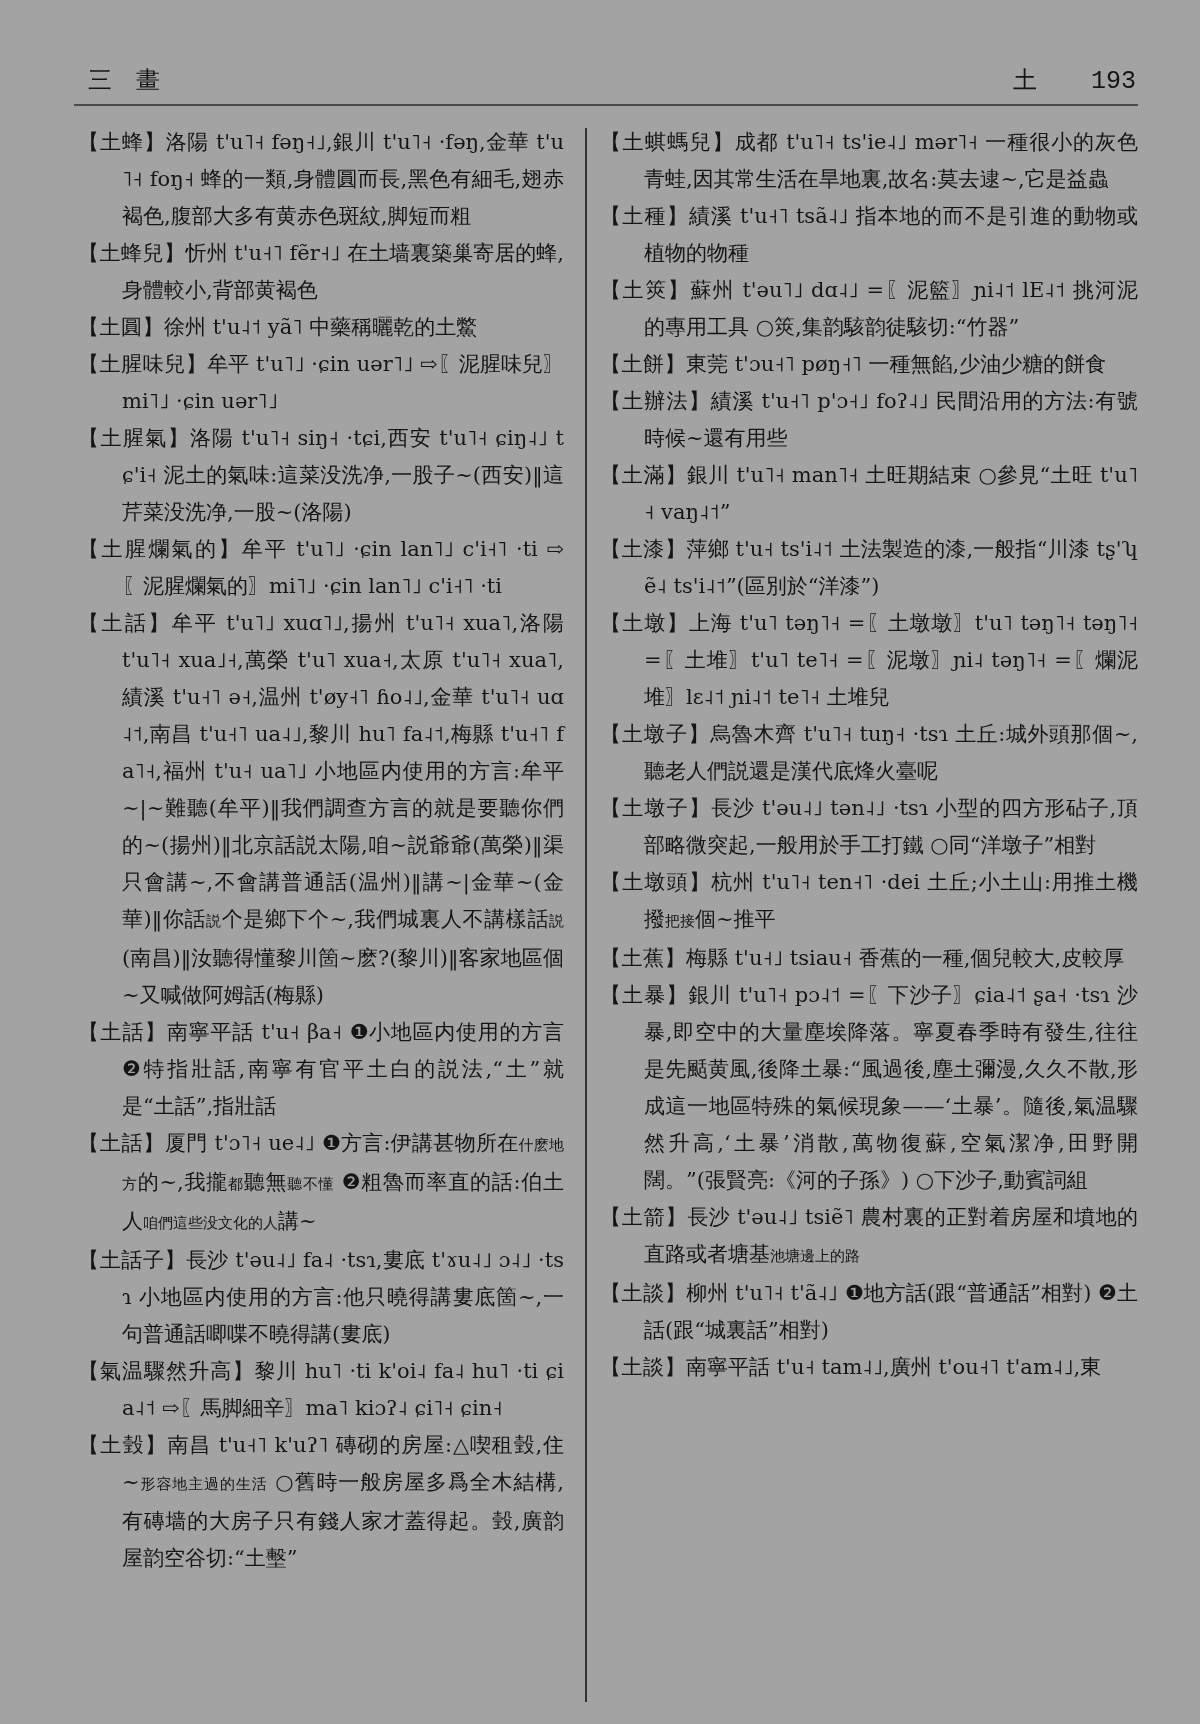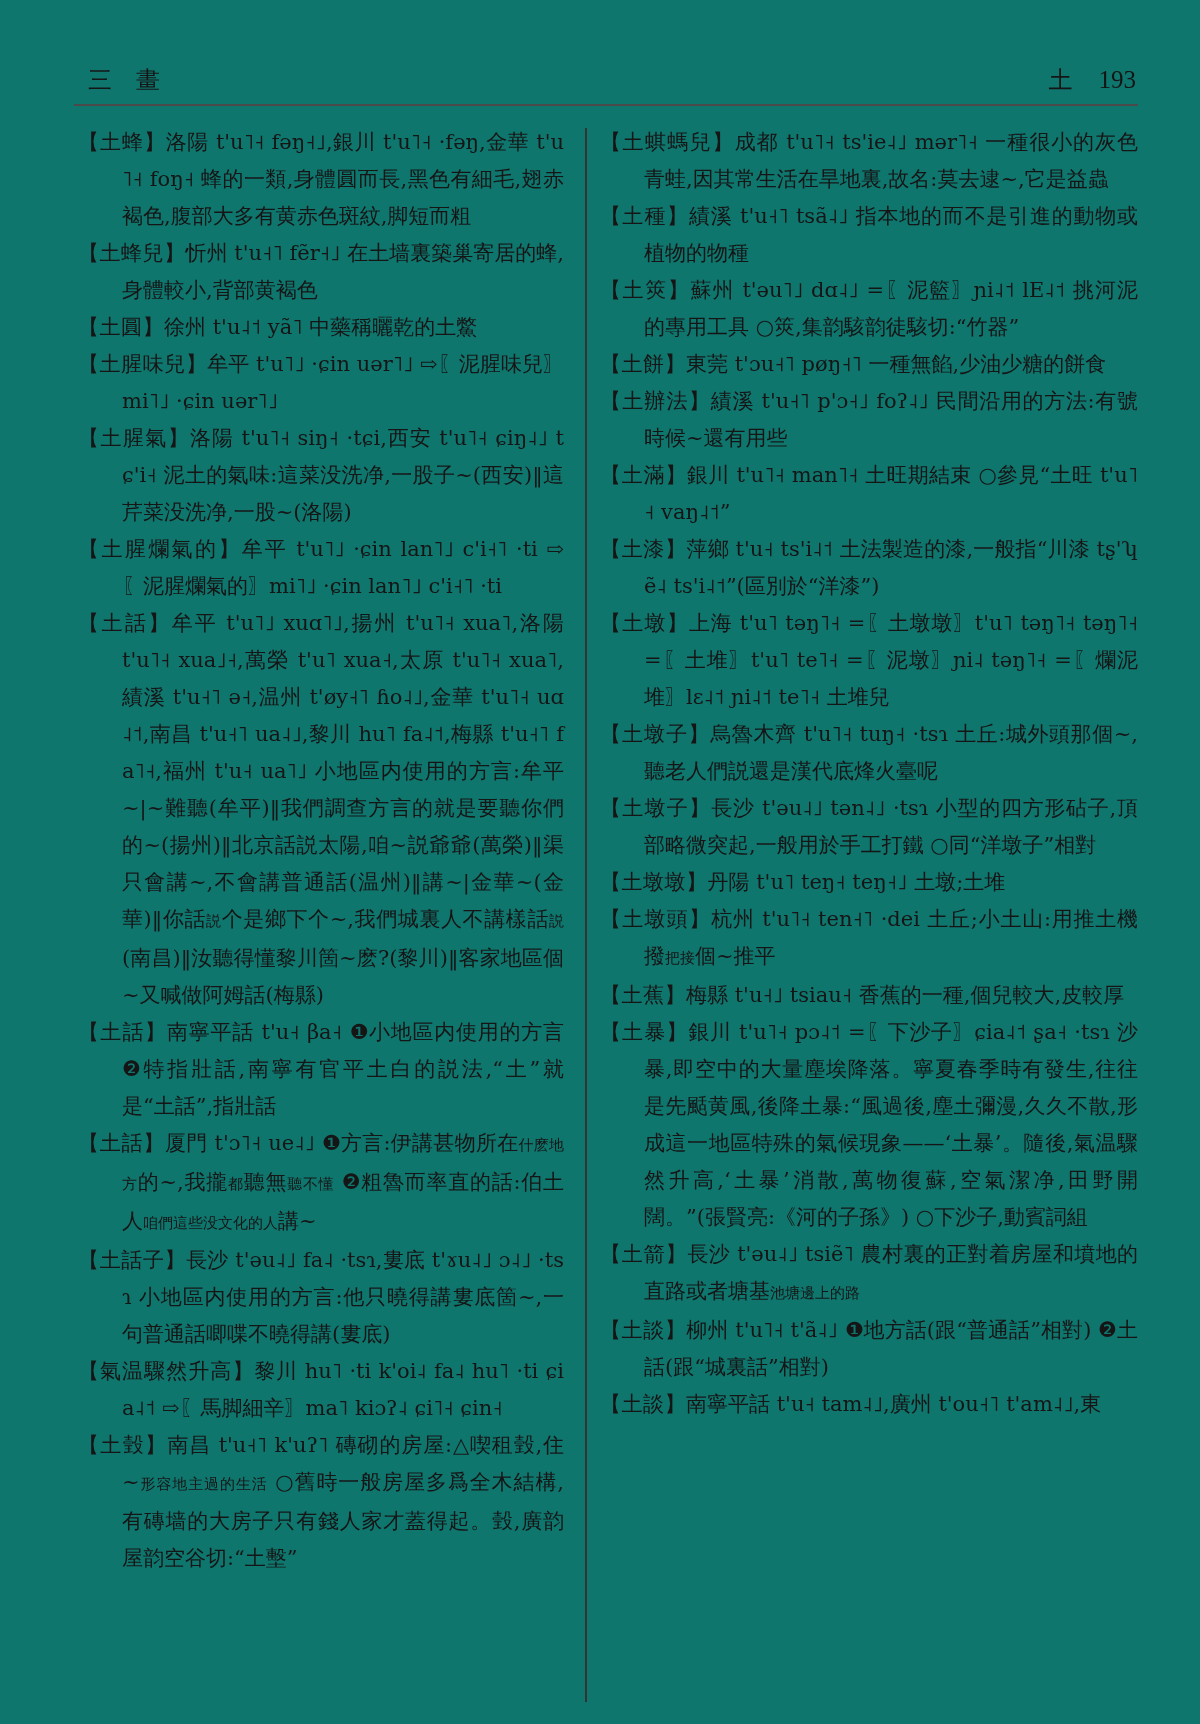--- a/index.html
+++ b/index.html
@@ -1,27 +1,27 @@
 <!DOCTYPE html>
 <html><head>
 <meta charset="utf-8">
 <style>
   html,body { margin:0; padding:0; background:#e9e9e9; }
   .page {
     position:relative; width:1200px; height:1724px; margin:0 auto;
-    background:#0f766e; color:#151515; overflow:hidden;
+    background:#a3a3a3; color:#151515; overflow:hidden;
     font-family:"DejaVu Serif","DejaVu Sans",serif;
   }
   .header {
     position:absolute; top:64px; left:88px; right:64px;
     display:flex; justify-content:space-between; align-items:baseline;
     font-size:24px;
   }
   .running-head { display:flex; gap:26px; align-items:baseline; }
-  .page-number { font-size:25px; font-family:Liberation Serif, serif; }
+  .page-number { font-size:25px; font-family:Liberation Mono, monospace;margin-left:28px; }
   .rule {
     position:absolute; top:104px; left:74px; width:1064px; height:2px;
     background:#4a4a4a;
   }
   .vrule {
     position:absolute; top:128px; left:585px; width:2px; height:1574px;
     background:#333333;
   }
   .col { position:absolute; top:124px; }
   #col-left  { left:78px;  width:486px; }
@@ -65,21 +65,20 @@
       <p class="entry"><span class="hw">【土蜞螞兒】</span>成都 t'u˥˧ ts'ie˨˩ mər˥˧ 一種很小的灰色青蛙,因其常生活在旱地裏,故名:莫去逮~,它是益蟲</p>
       <p class="entry"><span class="hw">【土種】</span>績溪 t'u˧˥ tsã˨˩ 指本地的而不是引進的動物或植物的物種</p>
       <p class="entry"><span class="hw">【土筴】</span>蘇州 t'əu˥˩ dɑ˨˩ =〖泥籃〗ɲi˨˦ lE˨˦ 挑河泥的專用工具 ○筴,集韵駭韵徒駭切:“竹器”</p>
       <p class="entry"><span class="hw">【土餅】</span>東莞 t'ɔu˧˥ pøŋ˧˥ 一種無餡,少油少糖的餅食</p>
       <p class="entry"><span class="hw">【土辦法】</span>績溪 t'u˧˥ p'ɔ˧˩ foʔ˨˩ 民間沿用的方法:有號時候~還有用些</p>
       <p class="entry"><span class="hw">【土滿】</span>銀川 t'u˥˧ man˥˧ 土旺期結束 ○參見“土旺 t'u˥˧ vaŋ˨˦”</p>
       <p class="entry"><span class="hw">【土漆】</span>萍鄉 t'u˧ ts'i˨˦ 土法製造的漆,一般指“川漆 tʂ'ʮẽ˨ ts'i˨˦”(區別於“洋漆”)</p>
       <p class="entry"><span class="hw">【土墩】</span>上海 t'u˥ təŋ˥˧ =〖土墩墩〗t'u˥ təŋ˥˧ təŋ˥˧ =〖土堆〗t'u˥ te˥˧ =〖泥墩〗ɲi˨ təŋ˥˧ =〖爛泥堆〗lɛ˨˦ ɲi˨˦ te˥˧ 土堆兒</p>
       <p class="entry"><span class="hw">【土墩子】</span>烏魯木齊 t'u˥˧ tuŋ˧ ·tsɿ 土丘:城外頭那個~,聽老人們説還是漢代底烽火臺呢</p>
       <p class="entry"><span class="hw">【土墩子】</span>長沙 t'əu˨˩ tən˨˩ ·tsɿ 小型的四方形砧子,頂部略微突起,一般用於手工打鐵 ○同“洋墩子”相對</p>
-      <p class="entry"><span class="hw">【土墩墩】</span>丹陽 t'u˥ teŋ˧ teŋ˧˩ 土墩;土堆</p>
       <p class="entry"><span class="hw">【土墩頭】</span>杭州 t'u˥˧ ten˧˥ ·dei 土丘;小土山:用推土機撥<span class="sm">把接</span>個~推平</p>
       <p class="entry"><span class="hw">【土蕉】</span>梅縣 t'u˧˩ tsiau˧ 香蕉的一種,個兒較大,皮較厚</p>
       <p class="entry"><span class="hw">【土暴】</span>銀川 t'u˥˧ pɔ˨˦ =〖下沙子〗ɕia˨˦ ʂa˧ ·tsɿ 沙暴,即空中的大量塵埃降落。寧夏春季時有發生,往往是先颳黄風,後降土暴:“風過後,塵土彌漫,久久不散,形成這一地區特殊的氣候現象——‘土暴’。隨後,氣温驟然升高,‘土暴’消散,萬物復蘇,空氣潔净,田野開闊。”(張賢亮:《河的子孫》) ○下沙子,動賓詞組</p>
       <p class="entry"><span class="hw">【土箭】</span>長沙 t'əu˨˩ tsiẽ˥ 農村裏的正對着房屋和墳地的直路或者塘基<span class="sm">池塘邊上的路</span></p>
       <p class="entry"><span class="hw">【土談】</span>柳州 t'u˥˧ t'ã˨˩ ❶地方話(跟“普通話”相對) ❷土話(跟“城裏話”相對)</p>
       <p class="entry"><span class="hw">【土談】</span>南寧平話 t'u˧ tam˨˩,廣州 t'ou˧˥ t'am˨˩,東</p>
     </section>
 </div>
 
 </body></html>

